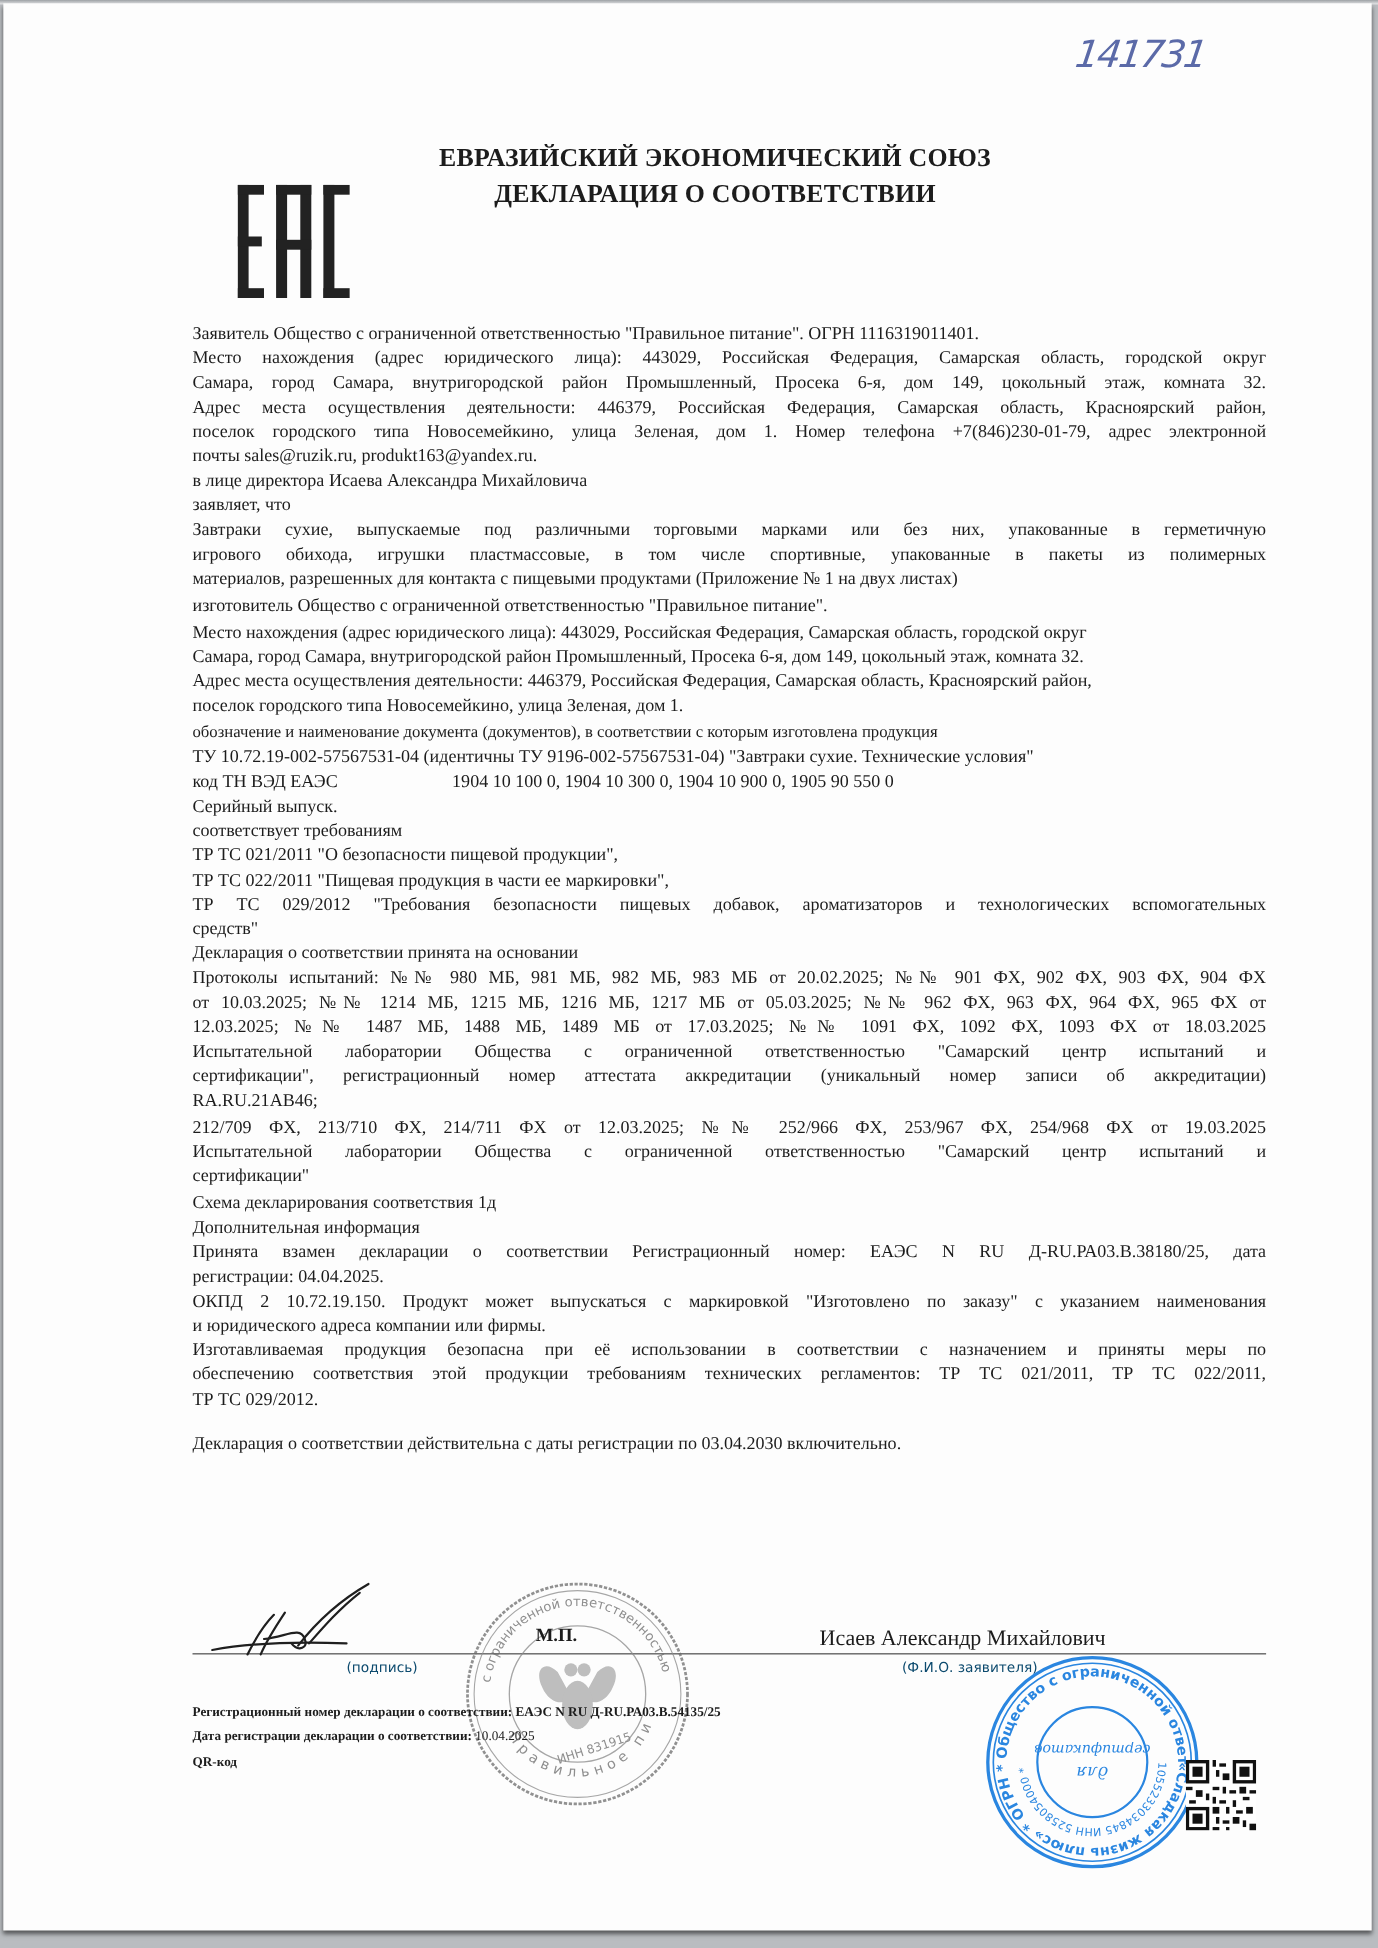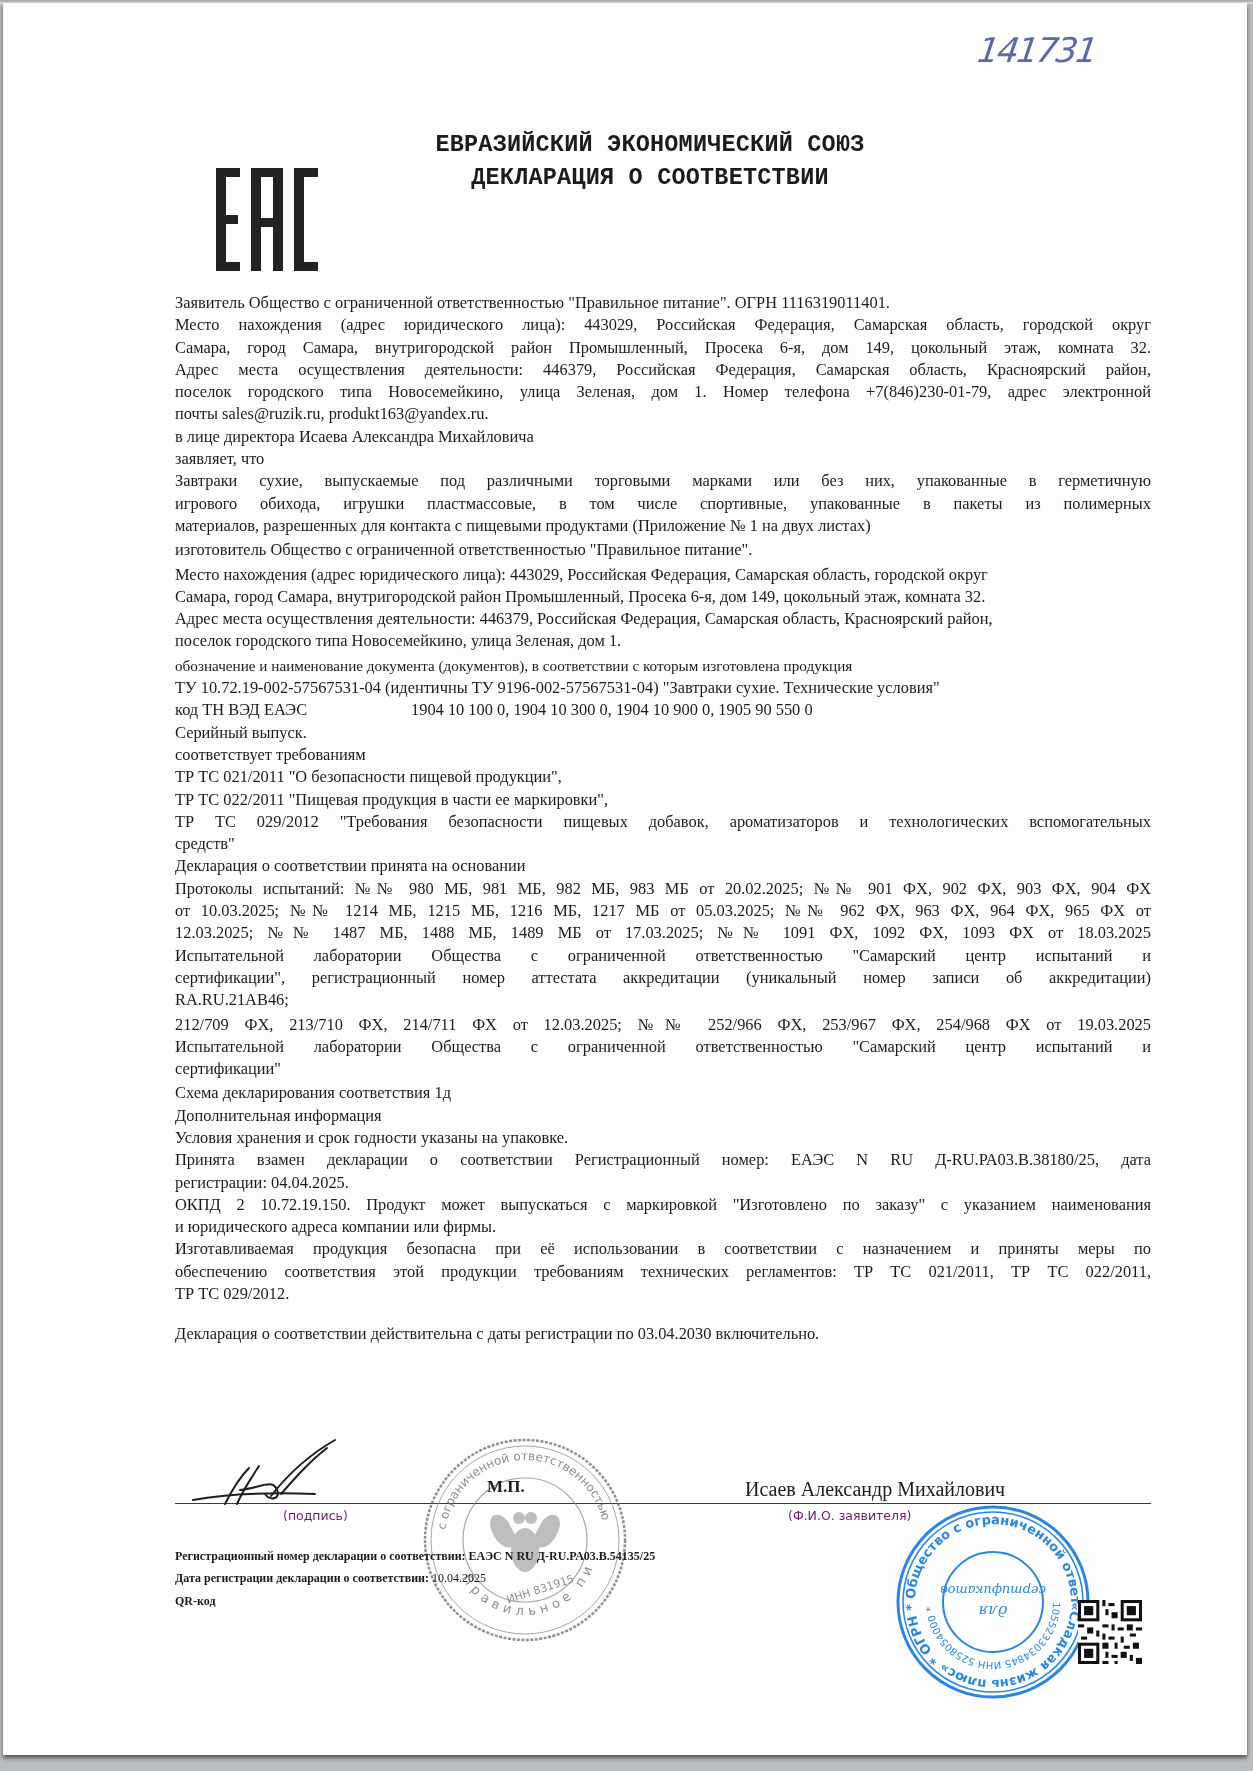--- a/index.html
+++ b/index.html
@@ -33,21 +33,20 @@
   }
   .eac-logo {
     position: absolute; left: 216px; top: 168px;
     width: 102px; height: 103px;
   }
   .header-title {
     position: absolute; left: 300px; top: 128px; width: 700px;
     text-align: center;
     font-weight: bold; font-size: 23.5px; line-height: 33px;
     letter-spacing: 0.2px;
-    font-family: Liberation Mono, monospace;
   }
   .body-text {
     position: absolute; left: 175px; top: 292px; width: 976px;
     font-size: 16.4px; line-height: 22.3px;
   }
   .body-text p { margin: 0; }
   .j { text-align: justify; text-align-last: justify; }
   .nl { text-align: left; text-align-last: left; }
   .b { font-weight: normal; }
   .gap { height: 2px; }
@@ -55,21 +54,21 @@
   .code-row .lbl { width: 236px; }
   .validity {
     margin-top: 18px !important;
     font-weight: normal;
   }
   .sig-row {
     position: absolute; left: 175px; top: 1503px; width: 976px; height: 1px;
     background: #3a3a3a;
   }
   .sig-caption {
-    position: absolute; font-family: "DejaVu Sans", sans-serif; font-size: 12.5px; color: #701a75;
+    position: absolute; font-family: "DejaVu Sans", sans-serif; font-size: 12.5px; color: #0c4a6e; margin-left: 32px;
   }
   .applicant-name {
     position: absolute; left: 745px; top: 1478px; font-size: 20px;
   }
   .mp-label {
     position: absolute; left: 487px; top: 1477px; font-size: 17px; font-weight: bold;
   }
   .reg-block {
     position: absolute; left: 175px; top: 1545px; width: 900px;
     font-size: 12px; line-height: 22.3px; font-weight: bold;
@@ -150,21 +149,20 @@
   <p class="j">Испытательной лаборатории Общества с ограниченной ответственностью "Самарский центр испытаний и</p>
   <p class="j">сертификации", регистрационный номер аттестата аккредитации (уникальный номер записи об аккредитации)</p>
   <p class="nl">RA.RU.21АВ46;</p>
   <div class="gap"></div>
   <p class="j">212/709 ФХ, 213/710 ФХ, 214/711 ФХ от 12.03.2025; №№ 252/966 ФХ, 253/967 ФХ, 254/968 ФХ от 19.03.2025</p>
   <p class="j">Испытательной лаборатории Общества с ограниченной ответственностью "Самарский центр испытаний и</p>
   <p class="nl">сертификации"</p>
   <div class="gap"></div>
   <p class="nl">Схема декларирования соответствия 1д</p>
   <p class="nl b">Дополнительная информация</p>
-  <p class="nl">Условия хранения и срок годности указаны на упаковке.</p>
   <p class="j">Принята взамен декларации о соответствии Регистрационный номер: ЕАЭС N RU Д-RU.РА03.В.38180/25, дата</p>
   <p class="nl">регистрации: 04.04.2025.</p>
   <p class="j">ОКПД 2 10.72.19.150. Продукт может выпускаться с маркировкой "Изготовлено по заказу" с указанием наименования</p>
   <p class="nl">и юридического адреса компании или фирмы.</p>
   <p class="j">Изготавливаемая продукция безопасна при её использовании в соответствии с назначением и приняты меры по</p>
   <p class="j">обеспечению соответствия этой продукции требованиям технических регламентов: ТР ТС 021/2011, ТР ТС 022/2011,</p>
   <p class="nl">ТР ТС 029/2012.</p>
   <p class="nl validity">Декларация о соответствии действительна с даты регистрации по 03.04.2030 включительно.</p>
 </div>
 

